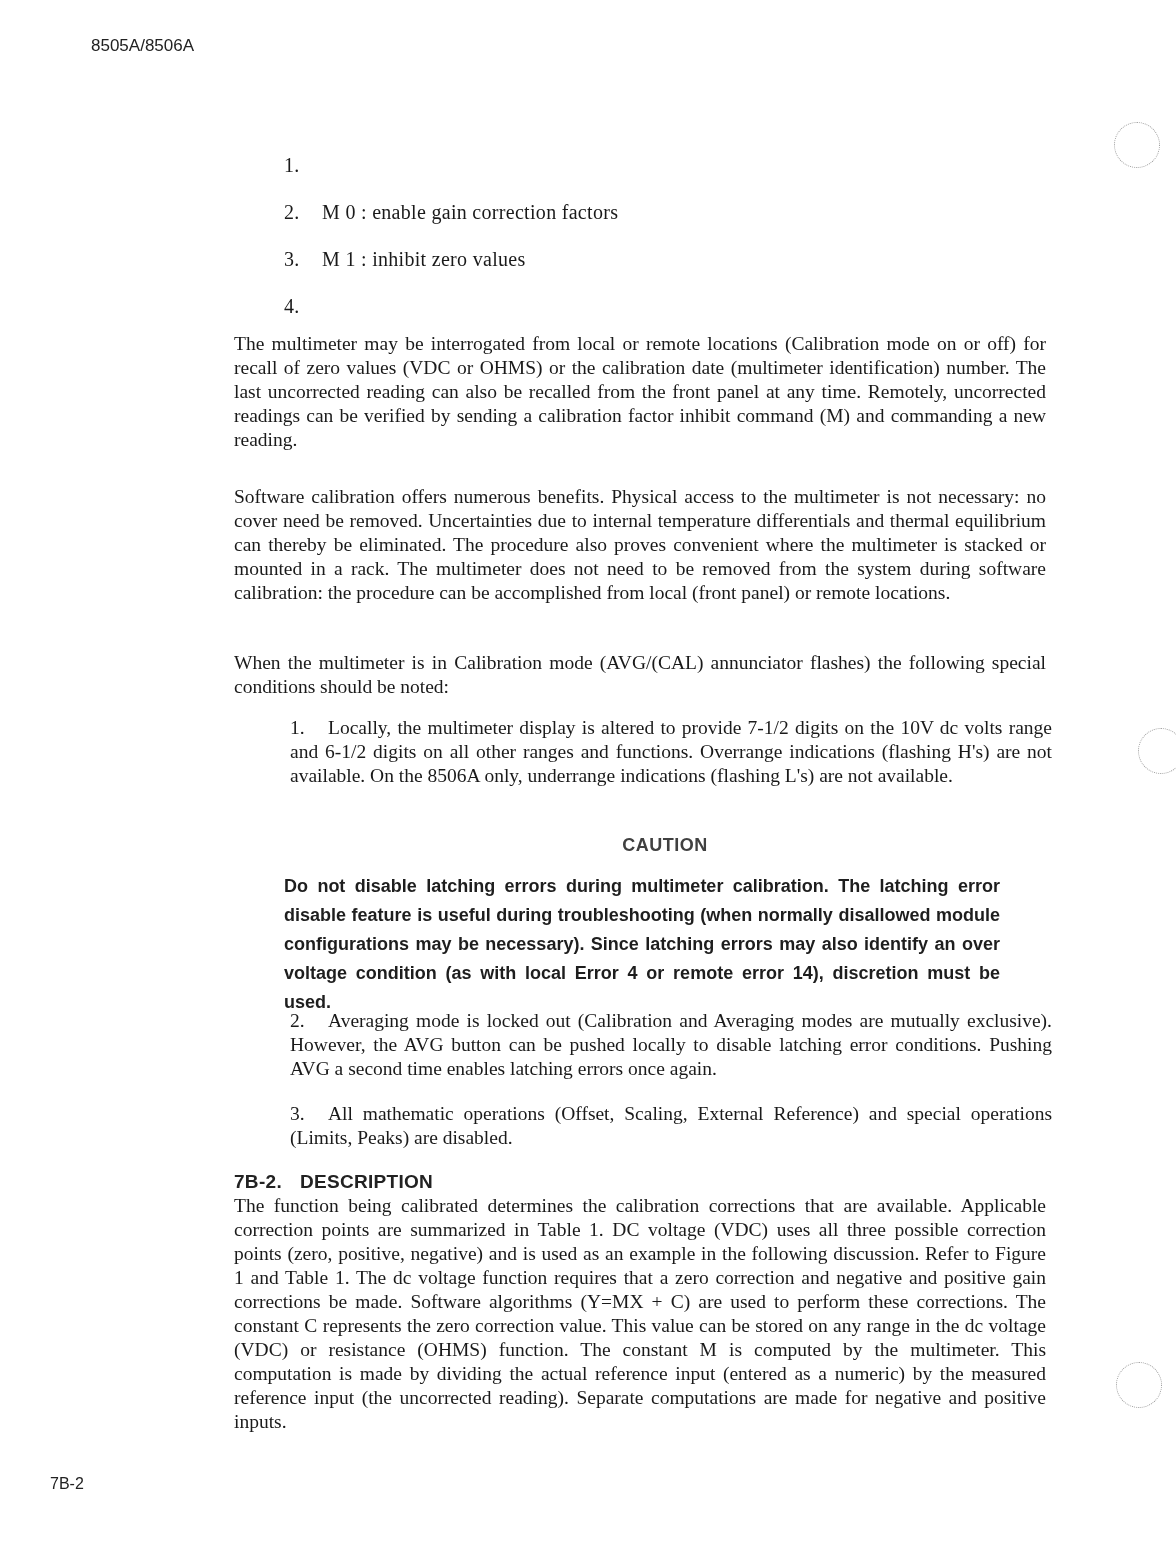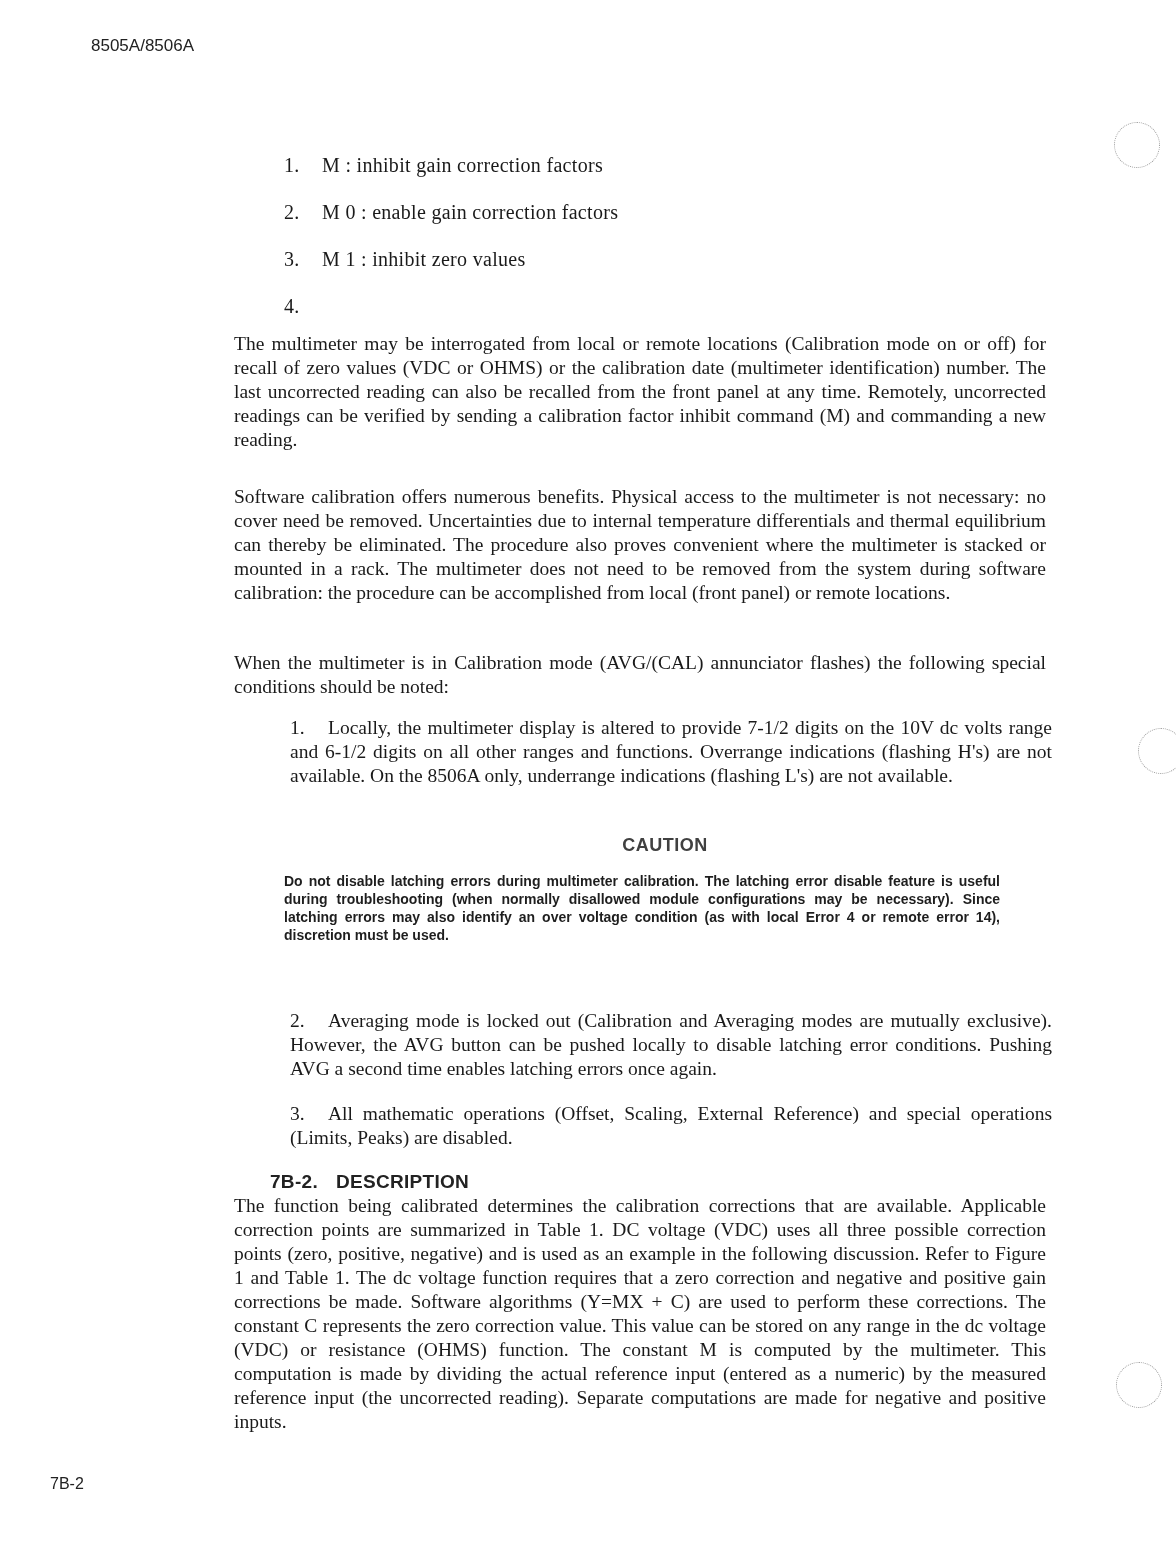--- a/index.html
+++ b/index.html
@@ -9,37 +9,36 @@
   .header-id { position: absolute; left: 50px; top: 36px; font-size: 17px; color: #222; margin-left: 41px; }
   .footer-id { position: absolute; left: 50px; top: 1475px; font-size: 16px; color: #222; text-align: center; }
   .punch { position: absolute; width: 46px; height: 46px; border-radius: 50%; border: 1px dotted #9a9a9a; box-sizing: border-box; }
   .list1 { position: absolute; left: 284px; top: 154px; font-size: 20px; letter-spacing: 0.3px; }
   .list1 .li { height: 47px; display: flex; }
   .list1 .num { width: 38px; }
   .para { position: absolute; left: 234px; width: 812px; font-size: 19.5px; line-height: 24px; text-align: justify; margin-left: 6px; }
   .para.sub { left: 284px; width: 762px; }
   .num-inline { display: inline-block; width: 38px; }
   .caution-title { position: absolute; left: 284px; width: 762px; top: 835px; text-align: center; font-size: 18px; font-weight: bold; letter-spacing: 0.5px; color: #404040; }
-  .caution-body { position: absolute; left: 284px; width: 716px; top: 872px; font-size: 14px; line-height: 18px; font-weight: bold; text-align: justify; color: #1e1e1e; }
-  .section-head { position: absolute; left: 234px; top: 1171px; font-size: 19px; font-weight: bold; color: #222; letter-spacing: 0.3px; margin-left: 36px; }
+  .caution-body { position: absolute; left: 284px; width: 716px; top: 872px; font-size: 18px; line-height: 29px; font-weight: bold; text-align: justify; color: #1e1e1e; }
+  .section-head { position: absolute; left: 234px; top: 1171px; font-size: 19px; font-weight: bold; color: #222; letter-spacing: 0.3px; }
   .section-head .sn { margin-right: 18px; }
 </style>
 </head>
 <body>
 
 <div class="header-id sans">8505A/8506A</div>
 
 <div class="punch" style="left:1114px; top:122px;"></div>
 <div class="punch" style="left:1138px; top:728px;"></div>
 <div class="punch" style="left:1116px; top:1362px;"></div>
 
 <div class="list1 serif">
   <div class="li">
     <span class="num">1.</span>
-    <span>M : inhibit gain correction factors</span>
   </div>
   <div class="li">
     <span class="num">2.</span>
     <span>M 0 : enable gain correction factors</span>
   </div>
   <div class="li">
     <span class="num">3.</span>
     <span>M 1 : inhibit zero values</span>
   </div>
   <div class="li">

